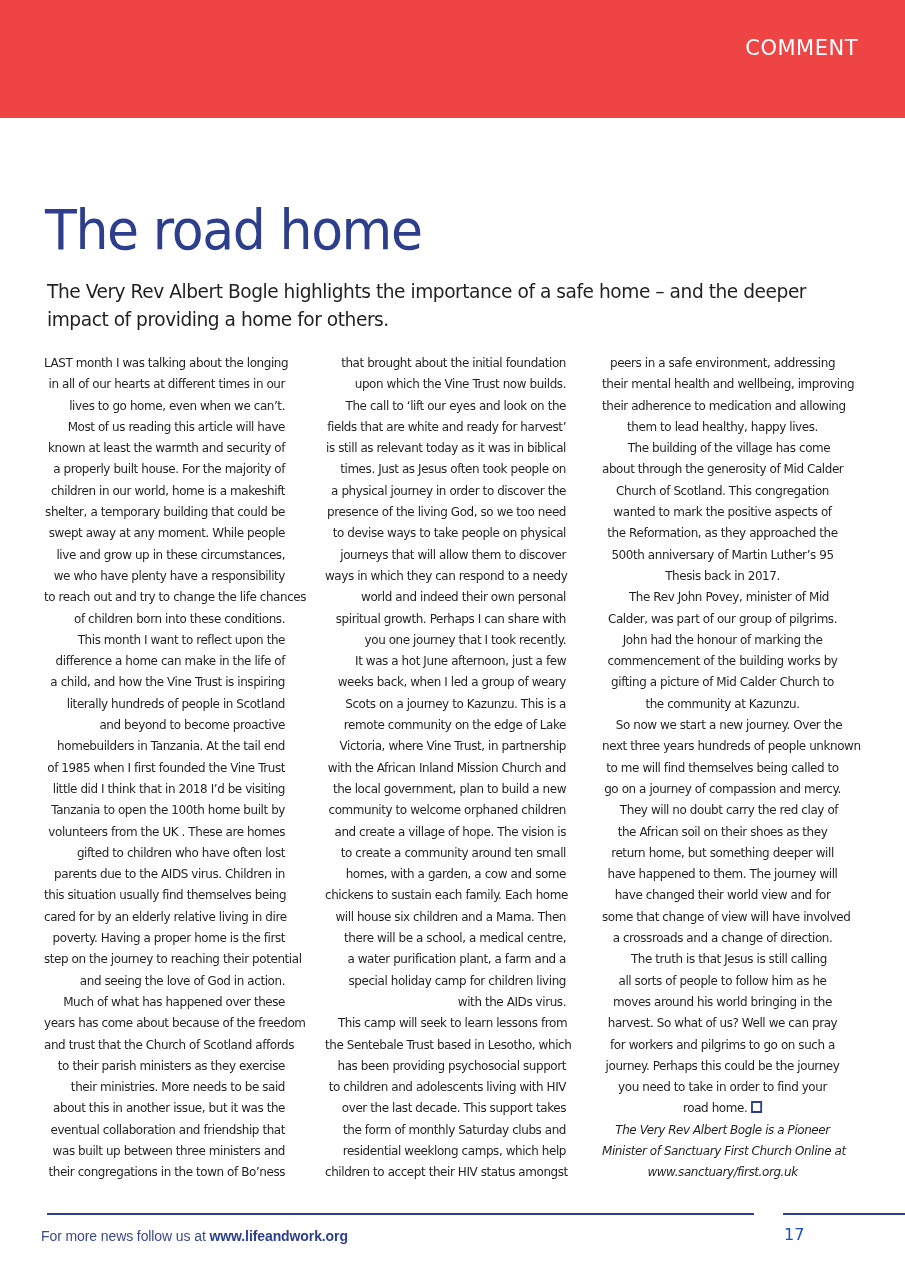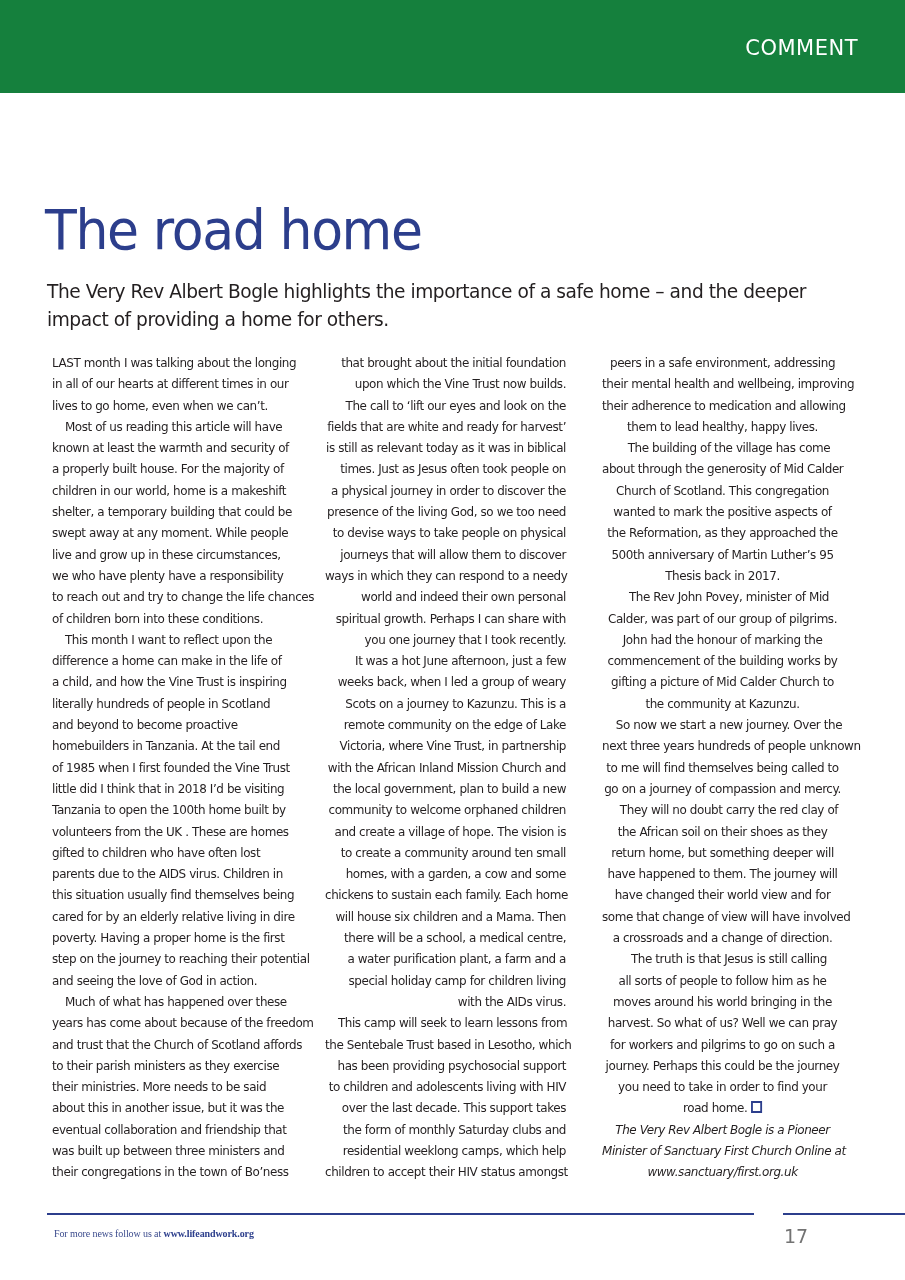--- a/index.html
+++ b/index.html
@@ -2,22 +2,22 @@
 <html><head>
 <meta charset="utf-8">
 <style>
   html, body { margin: 0; padding: 0; }
   body {
     width: 905px; height: 1280px; position: relative; overflow: hidden;
     background: #ffffff; color: #231f20;
     font-family: "DejaVu Sans", sans-serif;
   }
   .header-band {
-    position: absolute; left: 0; top: 0; width: 905px; height: 93px;
-    background: #15803d;
+    position: absolute; left: 0; top: 0; width: 905px; height: 118px;
+    background: #ef4444;
   }
   .section-label {
     position: absolute; right: 47px; top: 36px;
     color: #ffffff; font-size: 21px; letter-spacing: 0.5px;
     font-family: "DejaVu Sans", sans-serif; font-weight: normal;
   }
   .title {
     position: absolute; left: 45px; top: 192px; margin: 0;
     font-family: "DejaVu Sans", sans-serif; font-weight: normal;
     font-size: 56px; line-height: 76px; color: #2c3e8c; letter-spacing: -1.5px;
@@ -25,21 +25,21 @@
   }
   .standfirst {
     position: absolute; left: 47px; top: 277px; width: 820px; margin: 0;
     font-family: "DejaVu Sans", sans-serif; font-weight: normal;
     font-size: 20px; line-height: 28px; color: #231f20; letter-spacing: -0.5px;
     transform: scaleX(0.93); transform-origin: left top;
   }
   .column {
     position: absolute; top: 352px; width: 262px;
   }
-  .col1 { left: 52px; }
+  .col1 { left: 44px; text-align: right; }
   .col2 { left: 325px; text-align: right; }
   .col3 { left: 602px; text-align: center; }
   .line {
     display: block; white-space: nowrap;
     font-family: "DejaVu Sans", sans-serif;
     font-size: 13px; line-height: 21.3px; color: #231f20;
     letter-spacing: -0.45px;
     transform: scaleX(0.92); transform-origin: left center;
   }
   .line.indent { padding-left: 14px; }
@@ -51,28 +51,28 @@
     box-shadow: inset 0 0 0 1.5px #ffffff;
   }
   .end-mark::after { content: ""; }
   .footer-rule-left {
     position: absolute; left: 47px; top: 1213px; width: 707px; height: 2px; background: #2c3e8c;
   }
   .footer-rule-right {
     position: absolute; left: 783px; top: 1213px; width: 122px; height: 2px; background: #2c3e8c;
   }
   .footer-text {
-    position: absolute; left: 54px; top: 1228px;
-    font-size: 10px; color: #3a4a8c; letter-spacing: -0.1px;
-    font-family: Liberation Serif, serif;
+    position: absolute; left: 41px; top: 1228px;
+    font-size: 14px; color: #3a4a8c; letter-spacing: -0.1px;
+    font-family: Liberation Sans, sans-serif;
   }
   .footer-link { font-weight: bold; color: #2c3e8c; }
   .page-number {
     position: absolute; left: 784px; top: 1225px;
-    font-size: 19px; color: #737373;
+    font-size: 16px; color: #1d4ed8;
     font-family: "DejaVu Sans", sans-serif;
   }
 </style>
 </head>
 <body>
 
 <div class="header-band">
   <div class="section-label">COMMENT</div>
 </div>
 

